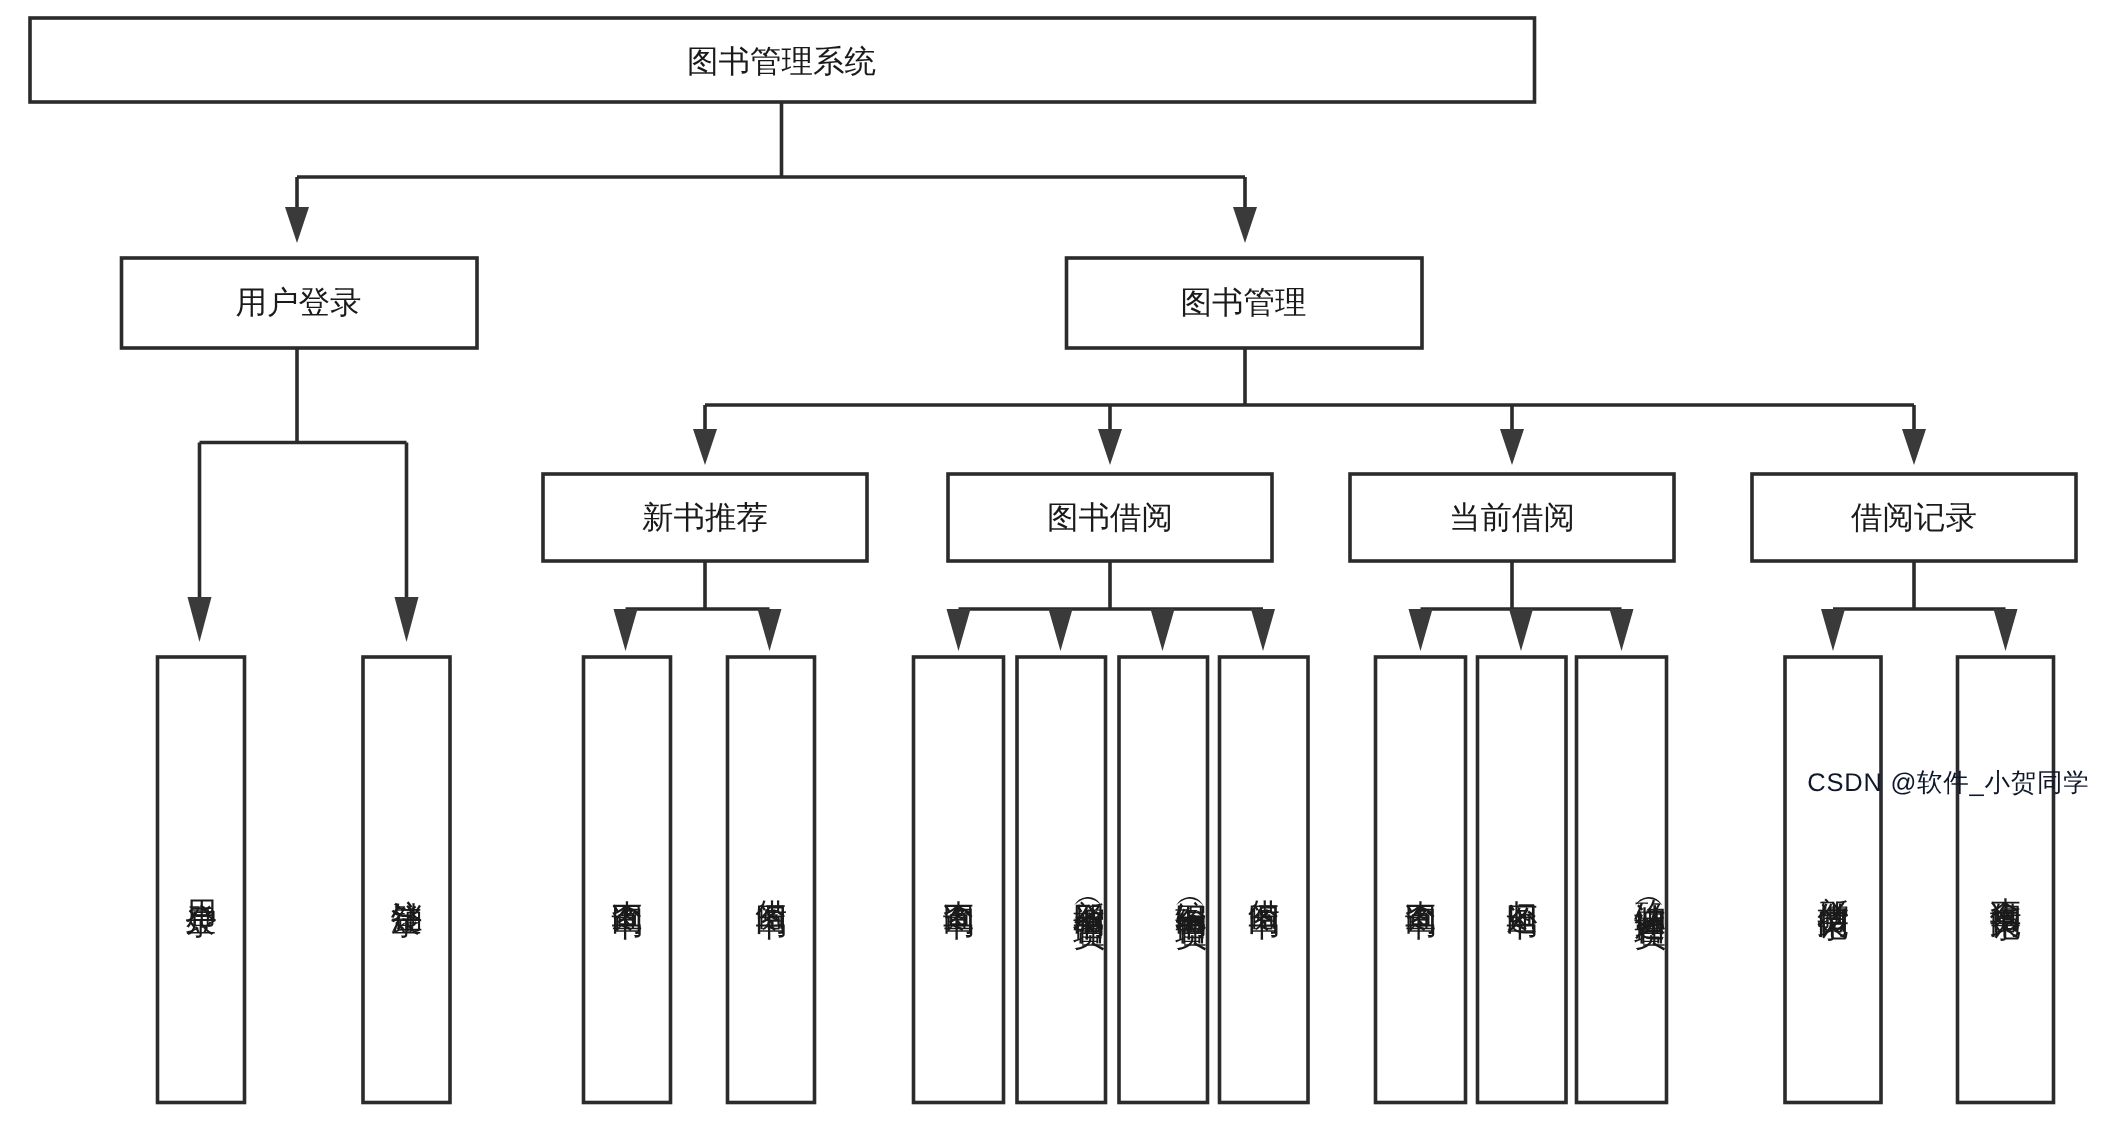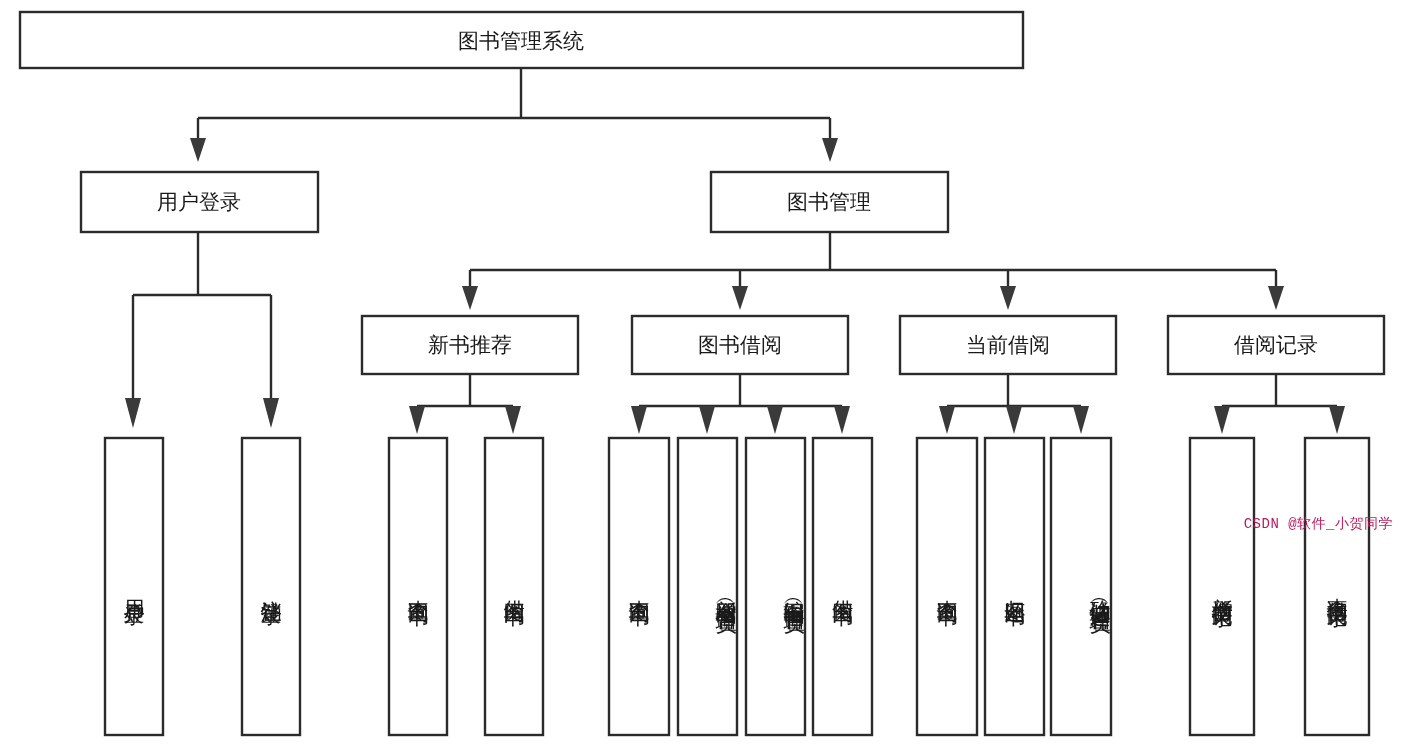--- a/index.html
+++ b/index.html
@@ -62,23 +62,23 @@
     align-items: center;
     justify-content: center;
     text-align: center;
     white-space: nowrap;
     pointer-events: none;
   }
   .watermark {
     position: absolute;
     right: 12px;
     bottom: 6px;
-    font-family: Liberation Mono, monospace;
-    font-size: 14px;
-    color: #be185d;
+    font-family: Liberation Sans, sans-serif;
+    font-size: 17px;
+    color: #0f172a;
     letter-spacing: 0.5px;
     user-select: none;
   }
 </style>
 </head>
 <body>
 
 <div id="diagram-root">
 
   <svg class="diagram-svg" viewBox="0 0 1405 747">

